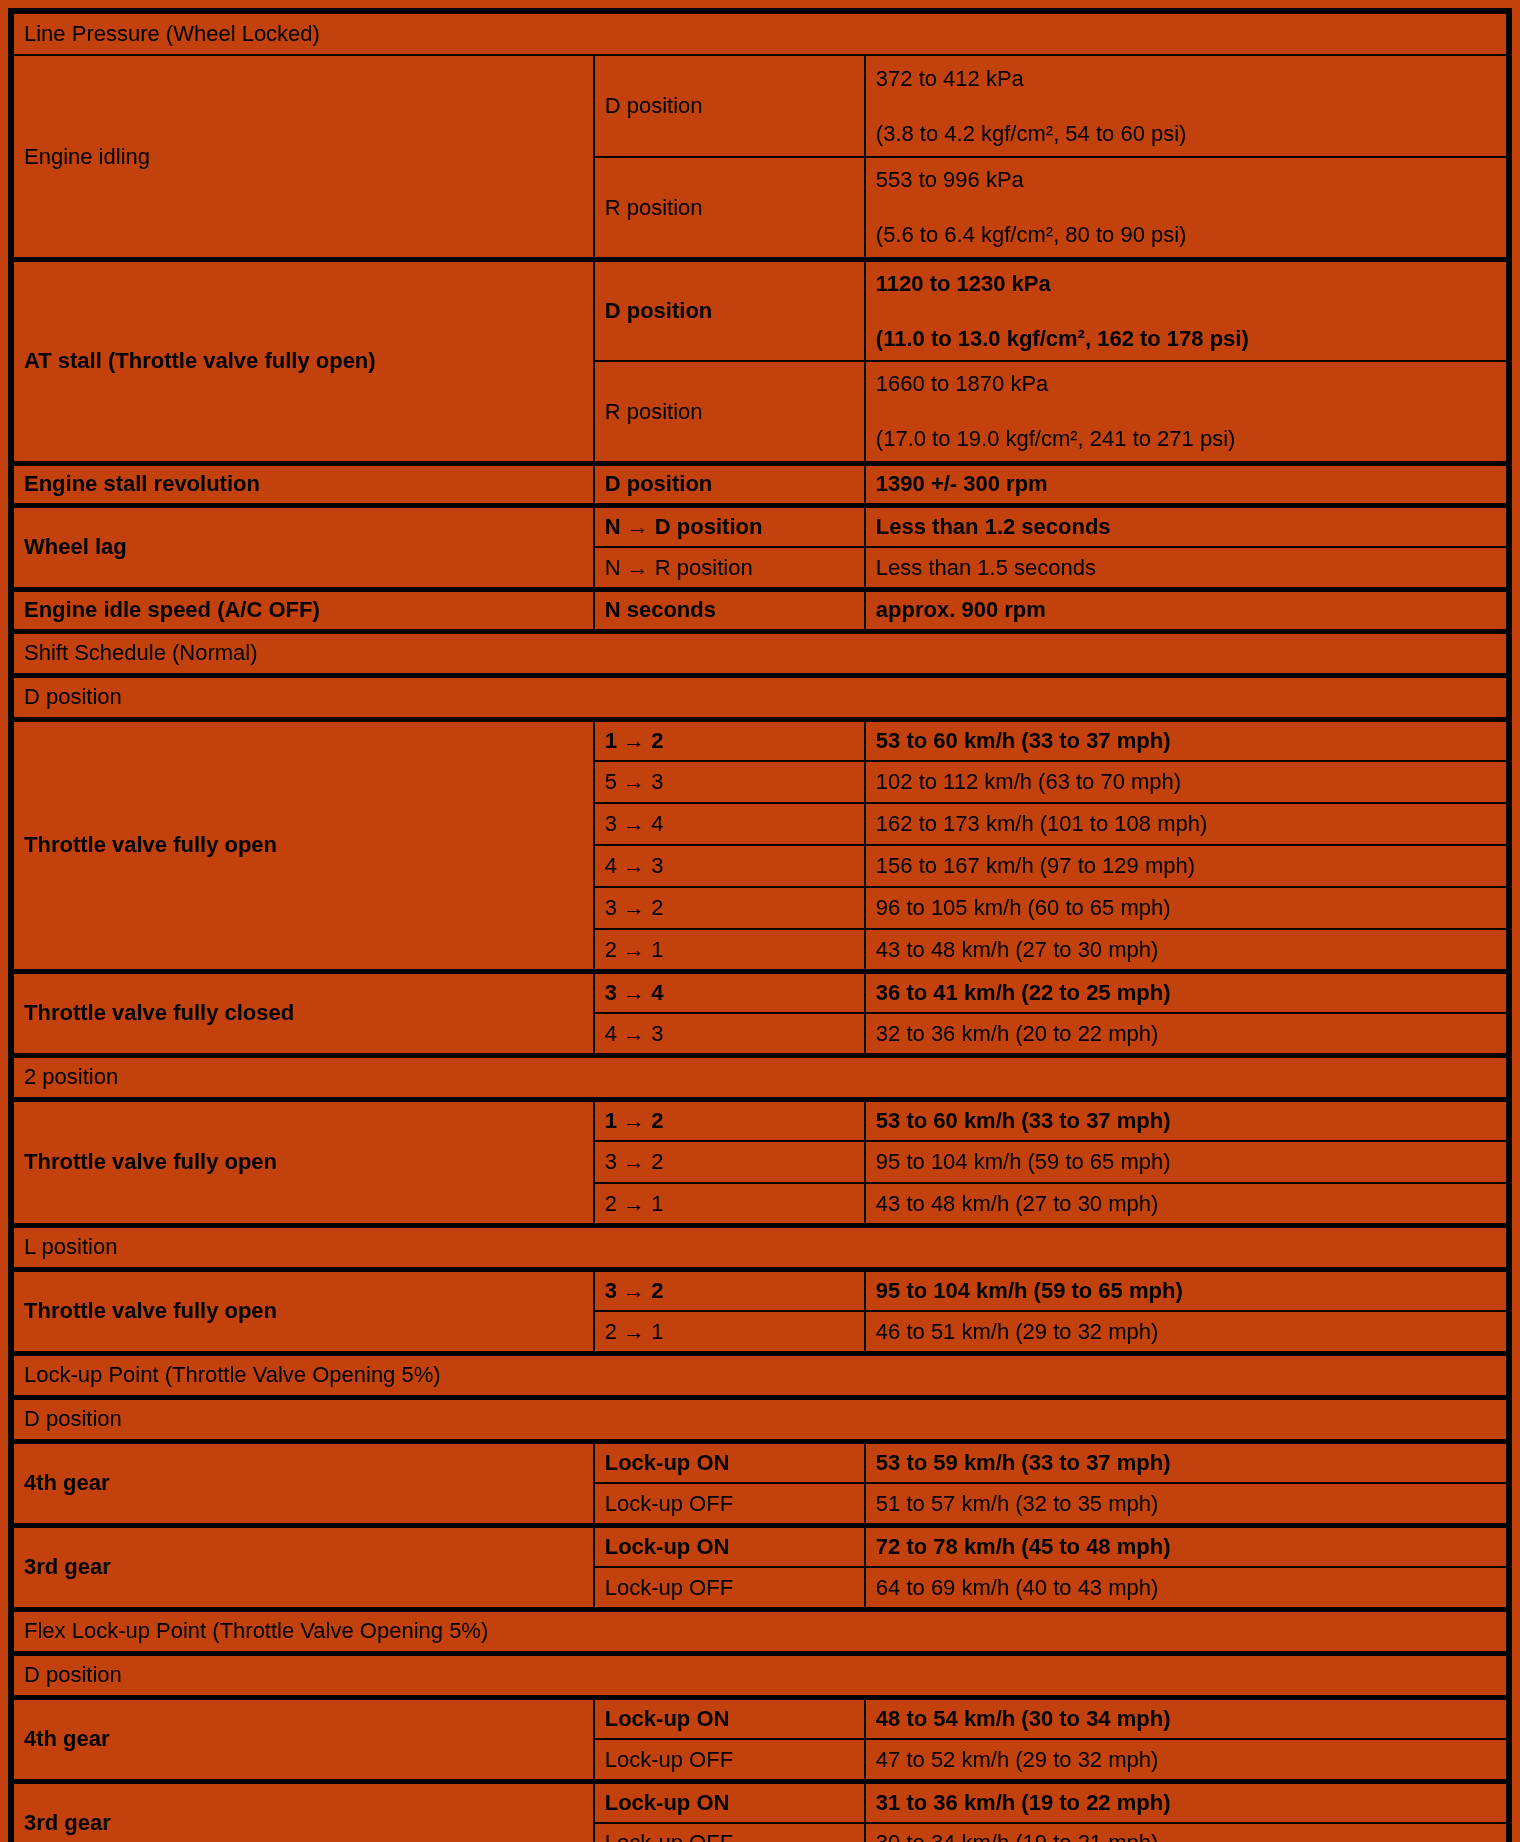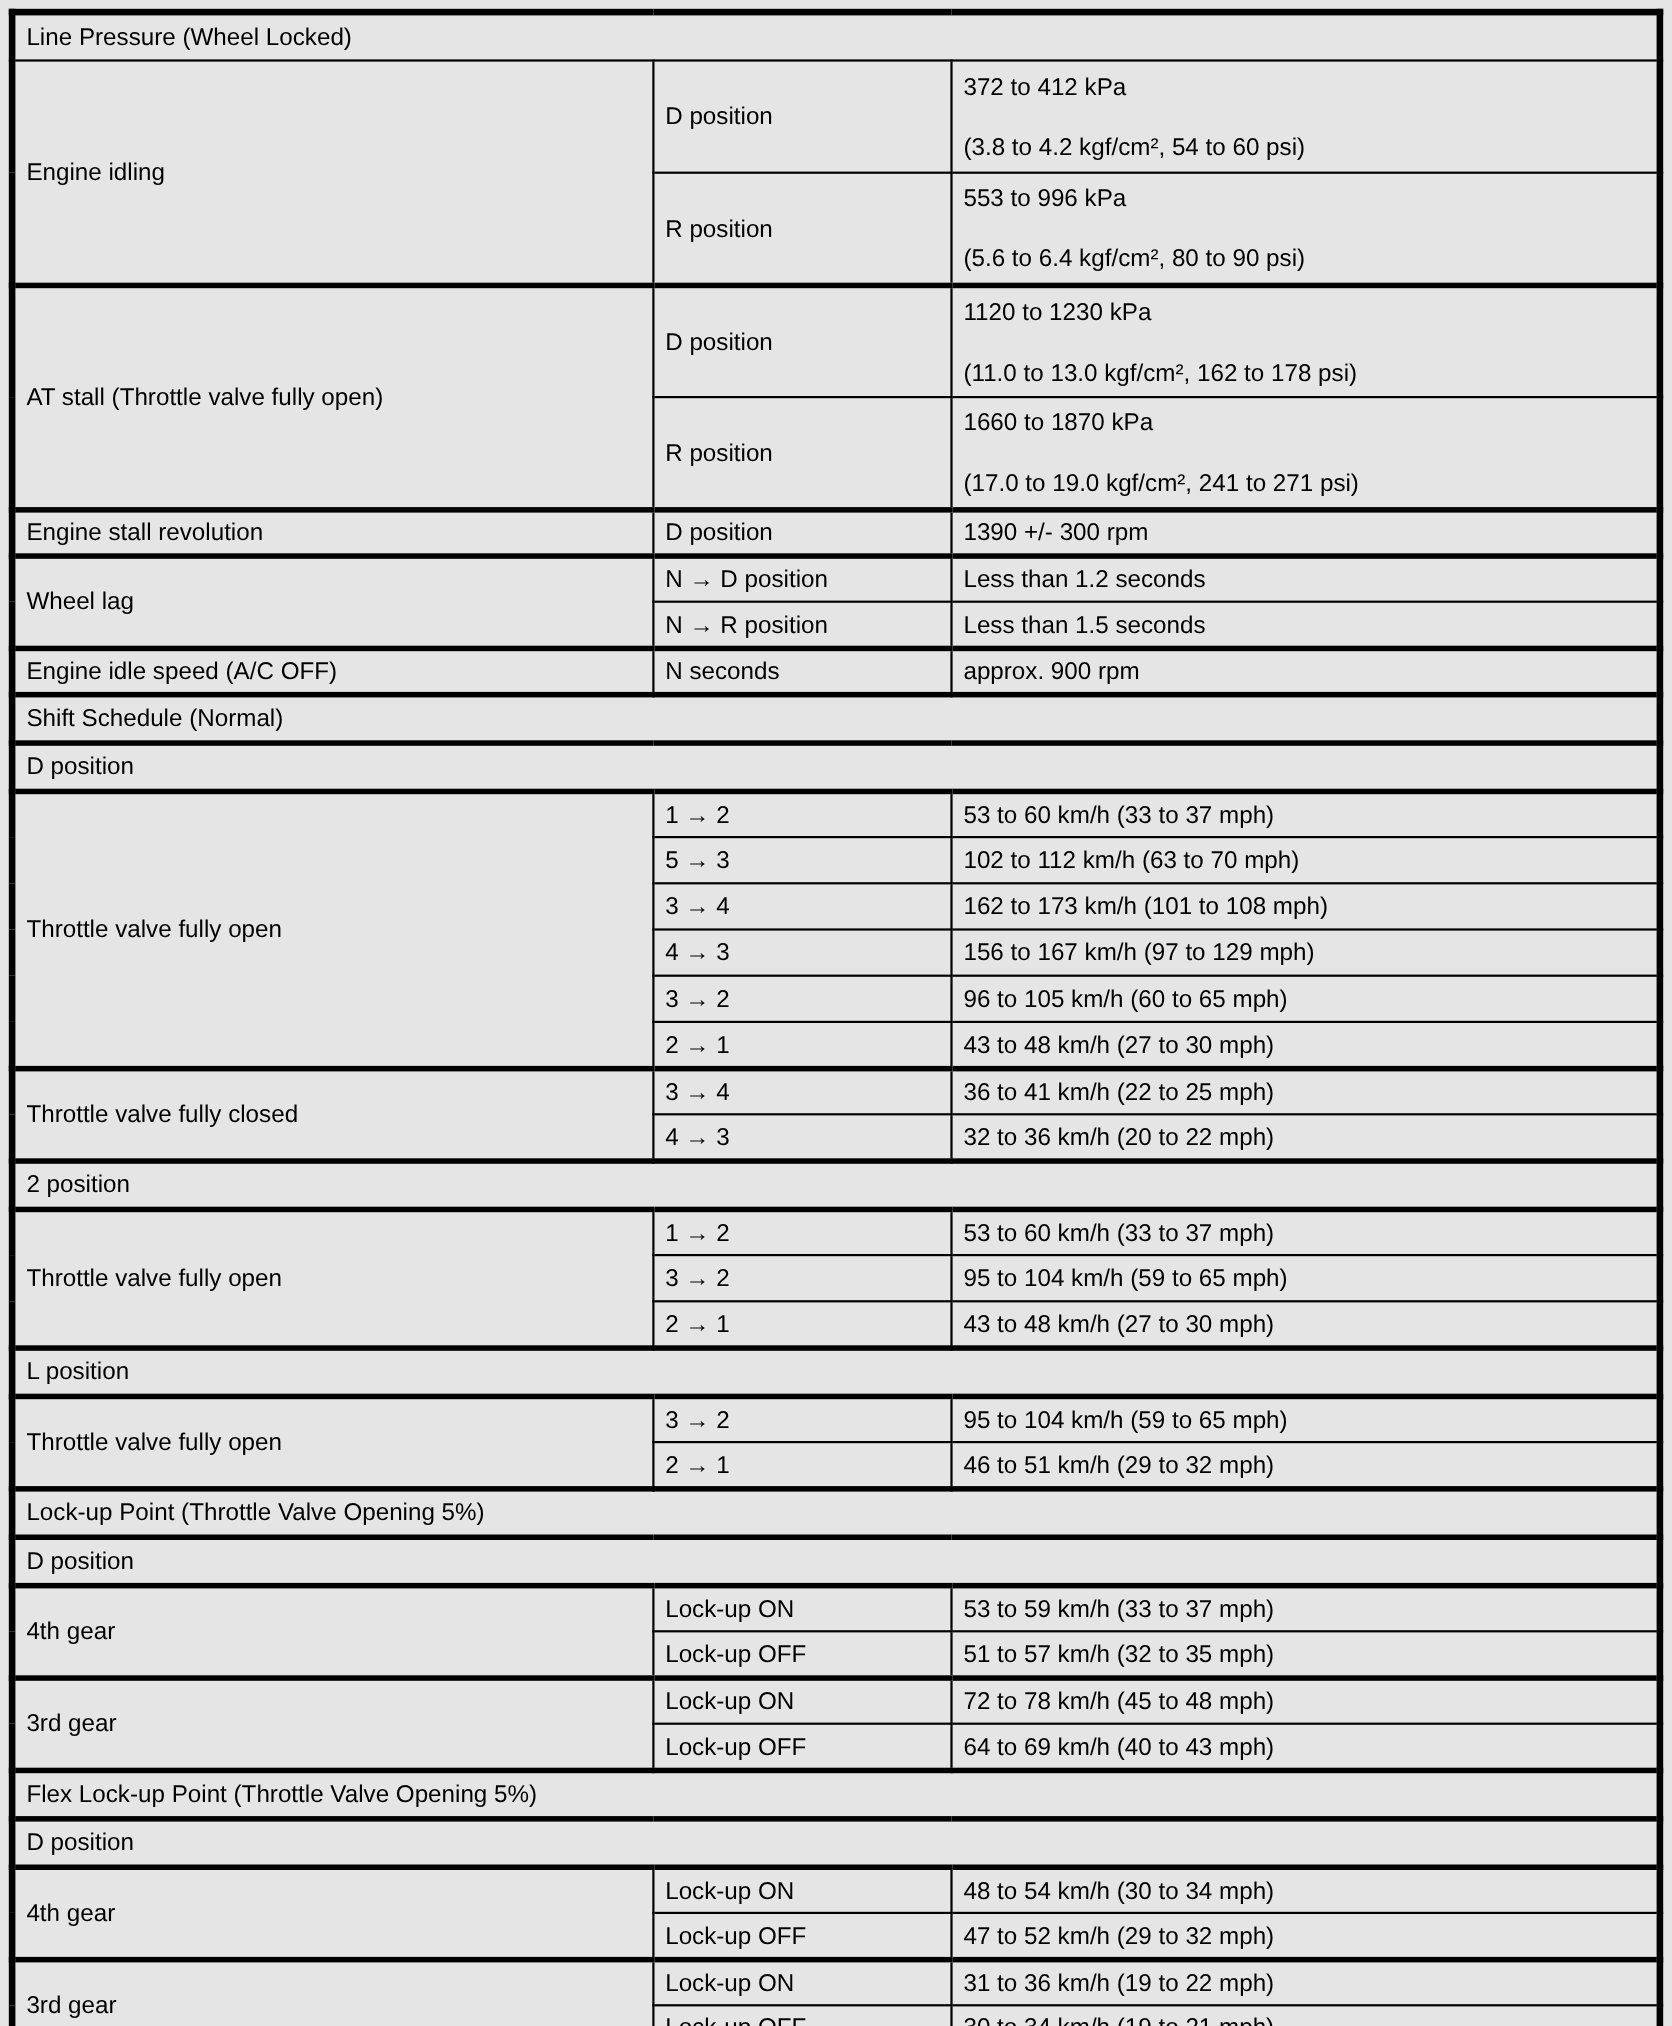--- a/index.html
+++ b/index.html
@@ -5,21 +5,21 @@
   html, body {
     margin: 0;
     padding: 0;
     background: #ffffff;
   }
   .page {
     width: 1520px;
     height: 1842px;
     box-sizing: border-box;
     padding: 8px;
-    background: #e5e5e5;
+    background: #c2410c;
     font-family: "Liberation Sans", "DejaVu Sans", sans-serif;
     color: #000000;
   }
   table.spec {
     width: 100%;
     height: 100%;
     border-collapse: collapse;
     table-layout: fixed;
     border: 6px solid #000000;
   }
@@ -28,21 +28,21 @@
     padding: 4px 10px;
     font-size: 22px;
     line-height: 1.25;
     vertical-align: middle;
     text-align: left;
     white-space: pre-line;
     overflow: hidden;
     color: #000000;
   }
   
-  tr.gs > td { border-top-width: 5px; }
+  tr.gs > td { border-top-width: 5px; font-weight: bold; }
   tr.section > td { border-top-width: 5px; }
   
   tr.r { height: 42px; }
   tr.tall { height: 102px; }
   tr.section { height: 44px; }
   col.c1 { width: 38.9%; }
   col.c2 { width: 18.1%; }
   col.c3 { width: 43.0%; }
 </style>
 </head>

